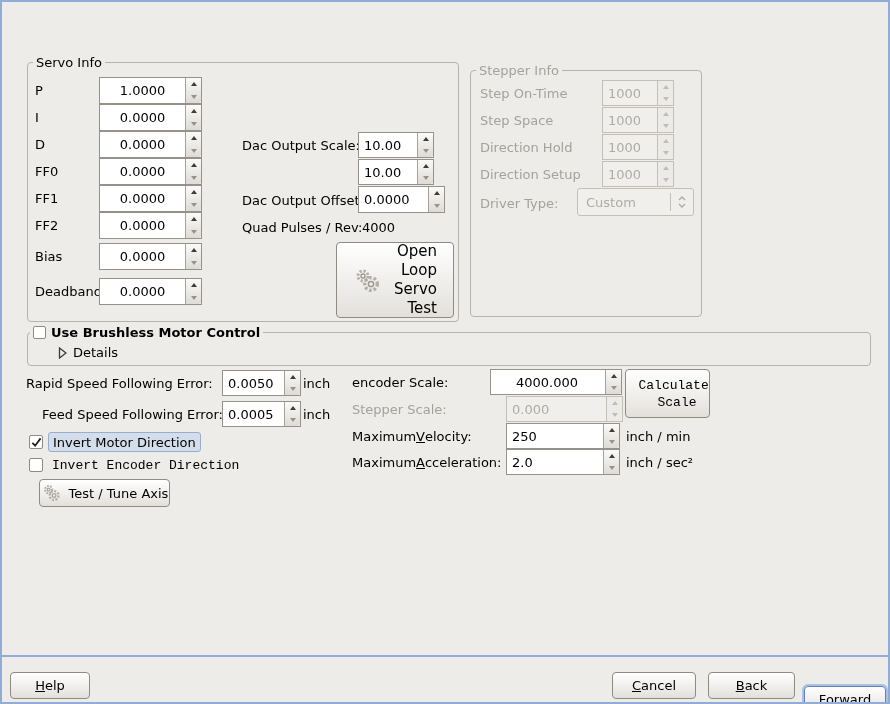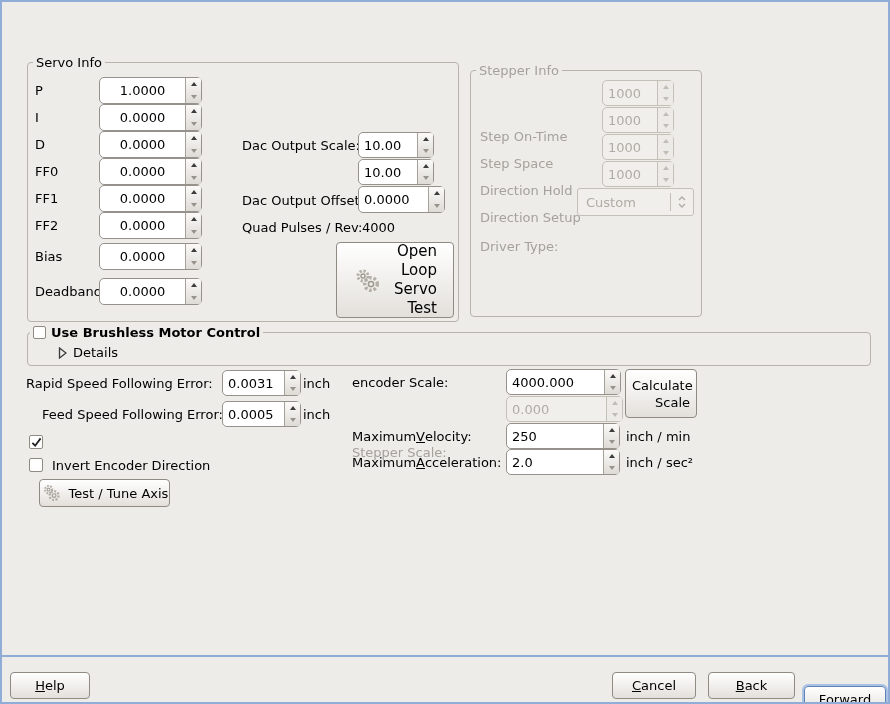--- a/index.html
+++ b/index.html
@@ -15,25 +15,25 @@
     background:var(--titlebar,#87AAD8); display:flex; align-items:center;
     padding-left:9px; color:#fff; font-size:21px; font-weight:bold;
   }
   .sep{position:absolute; left:0; right:0; top:653px; height:2px; background:var(--border-blue,#8FADD6);}
   .frame{position:absolute; border:1px solid #B7B3AB; border-radius:4px;}
   .legend{
     position:absolute; background:var(--window-bg,#EDECE9); padding:0 3px;
     font-size:13px; line-height:15px; white-space:nowrap;
   }
   .lbl{position:absolute; display:flex; align-items:center; white-space:nowrap; font-size:13px;}
-  .lbl.gray{color:var(--disabled-text,#A5A29B);margin-top:43px;}
+  .lbl.gray{color:var(--disabled-text,#A5A29B);}
   .bold{font-weight:bold;}
   .mn{text-decoration:underline;}
   
-  .spin{position:absolute; display:flex; background:#fff; border:1px solid #96928B; border-radius:5px; box-sizing:border-box;}
+  .spin{position:absolute; display:flex; background:#fff; border:1px solid #96928B; border-radius:0; box-sizing:border-box;}
   .spin .entry{flex:1; display:flex; align-items:center; padding:0 5px; font-size:13px; overflow:hidden;}
   .spin.center .entry{justify-content:center;}
   .sbtns{width:15px; display:flex; flex-direction:column; border-left:1px solid #A6A29A;
     background:linear-gradient(#FBFAF8,#DEDBD6); border-radius:0 2px 2px 0;}
   .sb{flex:1; display:flex; align-items:center; justify-content:center;}
   .tri-up{width:0;height:0;border-left:3px solid transparent;border-right:3px solid transparent;border-bottom:4px solid #3C3C3C;}
   .tri-dn{width:0;height:0;border-left:3px solid transparent;border-right:3px solid transparent;border-top:4px solid #97938B;}
   .spin.disabled{background:#F1EFEC; border-color:#C4C0B8;}
   .spin.disabled .entry{color:#AFACA5;}
   .spin.disabled .sbtns{background:#EDEBE8; border-left-color:#C4C0B8;}
@@ -295,21 +295,21 @@
   </div>
   <div class="expander" style="left:32px;top:342px;height:17px;padding-left:24px;">
     <svg width="9" height="12" viewBox="0 0 9 12">
       <polygon points="1.5,1 8,6 1.5,11" fill="none" stroke="#3A3A3A" stroke-width="1.3"></polygon>
     </svg>
     <span>Details</span>
   </div>
 
   <div class="lbl" style="left:24px;top:368px;height:26px;">Rapid Speed Following Error:</div>
   <div class="spin" style="left:220px;top:368px;width:79px;height:26px;">
-    <div class="entry">0.0031</div>
+    <div class="entry">0.0050</div>
     <div class="sbtns">
         <div class="sb">
           <i class="tri-up"></i>
         </div>
         <div class="sb">
           <i class="tri-dn"></i>
         </div>
       </div>
   </div>
   <div class="lbl" style="left:301px;top:368px;height:26px;">inch</div>
@@ -326,51 +326,52 @@
         </div>
       </div>
   </div>
   <div class="lbl" style="left:301px;top:399px;height:26px;">inch</div>
 
   <span class="checkbox checked" style="left:27px;top:433px;">
     <svg width="11" height="11" viewBox="0 0 12 12">
       <polyline points="1.5,6.5 4.5,9.5 10.5,1.5" fill="none" stroke="#222" stroke-width="2"></polyline>
     </svg>
   </span>
+  <div class="hilite" style="left:46px;top:430px;height:20px;">Invert Motor Direction</div>
 
   <span class="checkbox" style="left:27px;top:456px;">
     
   </span>
-  <div class="lbl" style="left:50px;top:453px;height:20px;">Invert Encoder Direction</div>
+  <div class="lbl" style="left:50px;top:453px;height:20px;font-family:Liberation Mono, monospace;">Invert Encoder Direction</div>
 
   <div class="btn" style="left:37px;top:477px;width:131px;height:28px;gap:6px;">
     <span style="display:flex;">
       <svg width="22" height="22" viewBox="0 0 26 26" fill="none">
         <circle cx="9" cy="9" r="4.2" stroke="#B3AFA7" stroke-width="2.6" stroke-dasharray="2 1.5"></circle>
         <circle cx="9" cy="9" r="1.7" stroke="#9C988F" stroke-width="1.2"></circle>
         <circle cx="15.5" cy="16" r="5.2" stroke="#B3AFA7" stroke-width="2.9" stroke-dasharray="2.3 1.7"></circle>
         <circle cx="15.5" cy="16" r="2.2" stroke="#9C988F" stroke-width="1.3"></circle>
       </svg>
     </span>
     <span>Test / Tune Axis</span>
   </div>
 
   <div class="lbl" style="left:350px;top:367px;height:26px;">encoder Scale:</div>
-  <div class="spin" style="left:504px;top:367px;width:115px;height:26px;">
+  <div class="spin" style="left:488px;top:367px;width:132px;height:26px;padding-left:20px;">
     <div class="entry">4000.000</div>
     <div class="sbtns">
         <div class="sb">
           <i class="tri-up"></i>
         </div>
         <div class="sb">
           <i class="tri-dn"></i>
         </div>
       </div>
   </div>
-  <div class="btn" style="left:623px;top:367px;width:72px;height:49px;">
+  <div class="btn" style="left:623px;top:367px;width:85px;height:49px;font-family:Liberation Mono, monospace;">
     <span class="wraptext" style="width:58px;font-size:13px;line-height:17px;">Calculate Scale</span>
   </div>
 
   <div class="lbl gray" style="left:350px;top:394px;height:26px;">Stepper Scale:</div>
   <div class="spin disabled" style="left:504px;top:394px;width:117px;height:26px;">
     <div class="entry">0.000</div>
     <div class="sbtns">
         <div class="sb">
           <i class="tri-up"></i>
         </div>

